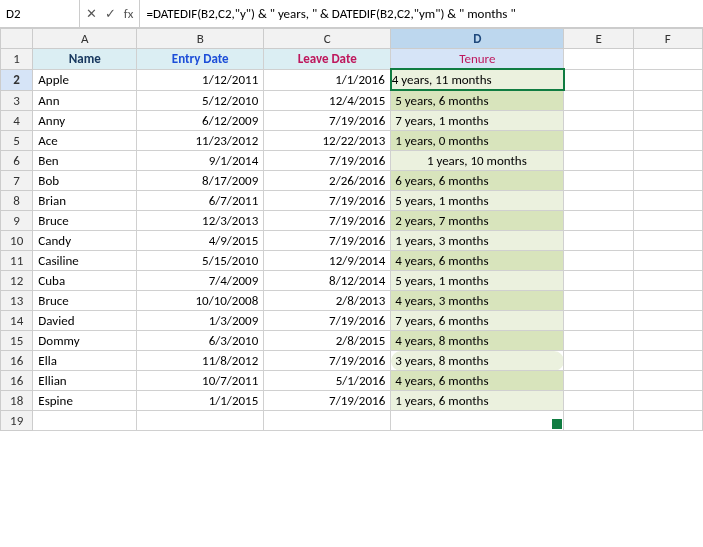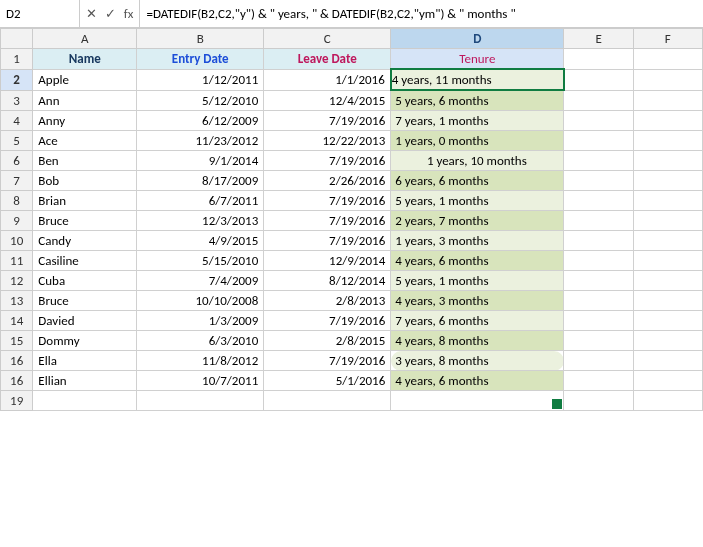--- a/index.html
+++ b/index.html
@@ -307,20 +307,29 @@
         <tr>
     <td class="row-header">16</td>
     <td class="cell-name">Ellian</td>
     <td class="cell-entry">10/7/2011</td>
     <td class="cell-leave">5/1/2016</td>
     <td class="tenure-green-dark " style="text-align:left; padding-left:4px;">4 years, 6 months</td>
     <td class="cell-empty"></td>
     <td class="cell-empty"></td>
   </tr>
         <tr>
+    <td class="row-header">18</td>
+    <td class="cell-name">Espine</td>
+    <td class="cell-entry">1/1/2015</td>
+    <td class="cell-leave">7/19/2016</td>
+    <td class="tenure-green-light " style="text-align:left; padding-left:4px;">1 years, 6 months</td>
+    <td class="cell-empty"></td>
+    <td class="cell-empty"></td>
+  </tr>
+        <tr>
   <td class="row-header">19</td>
   <td></td>
   <td></td>
   <td></td>
   <td style="position:relative;">
     <span style="position:absolute;bottom:1px;right:1px;width:10px;height:10px;background:#107c41;display:block;cursor:nwse-resize;"></span>
   </td>
   <td></td>
   <td></td>
 </tr>

